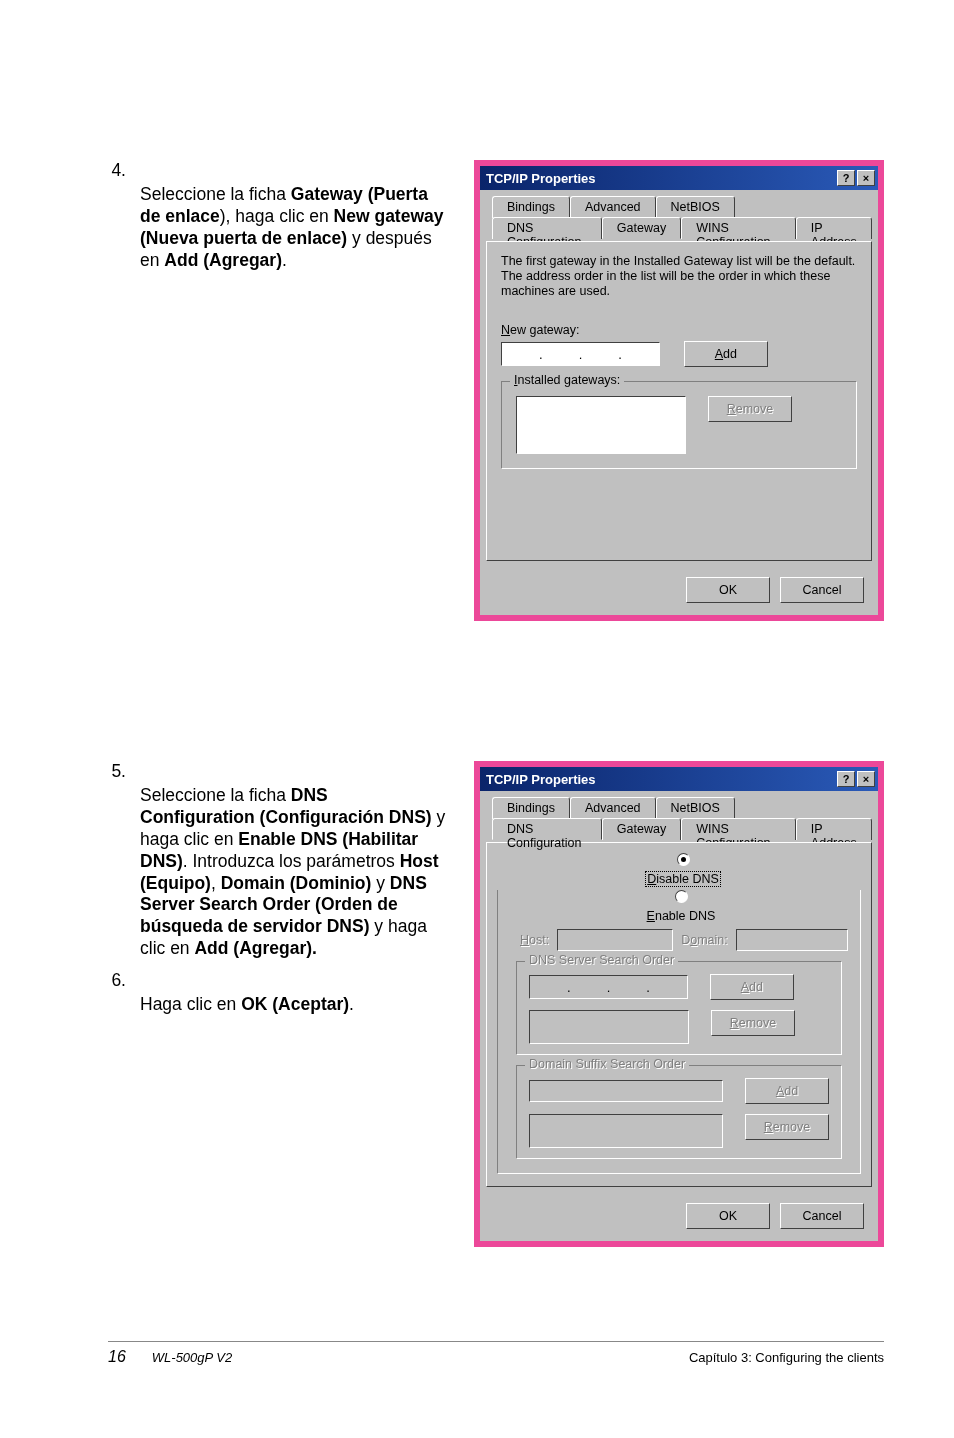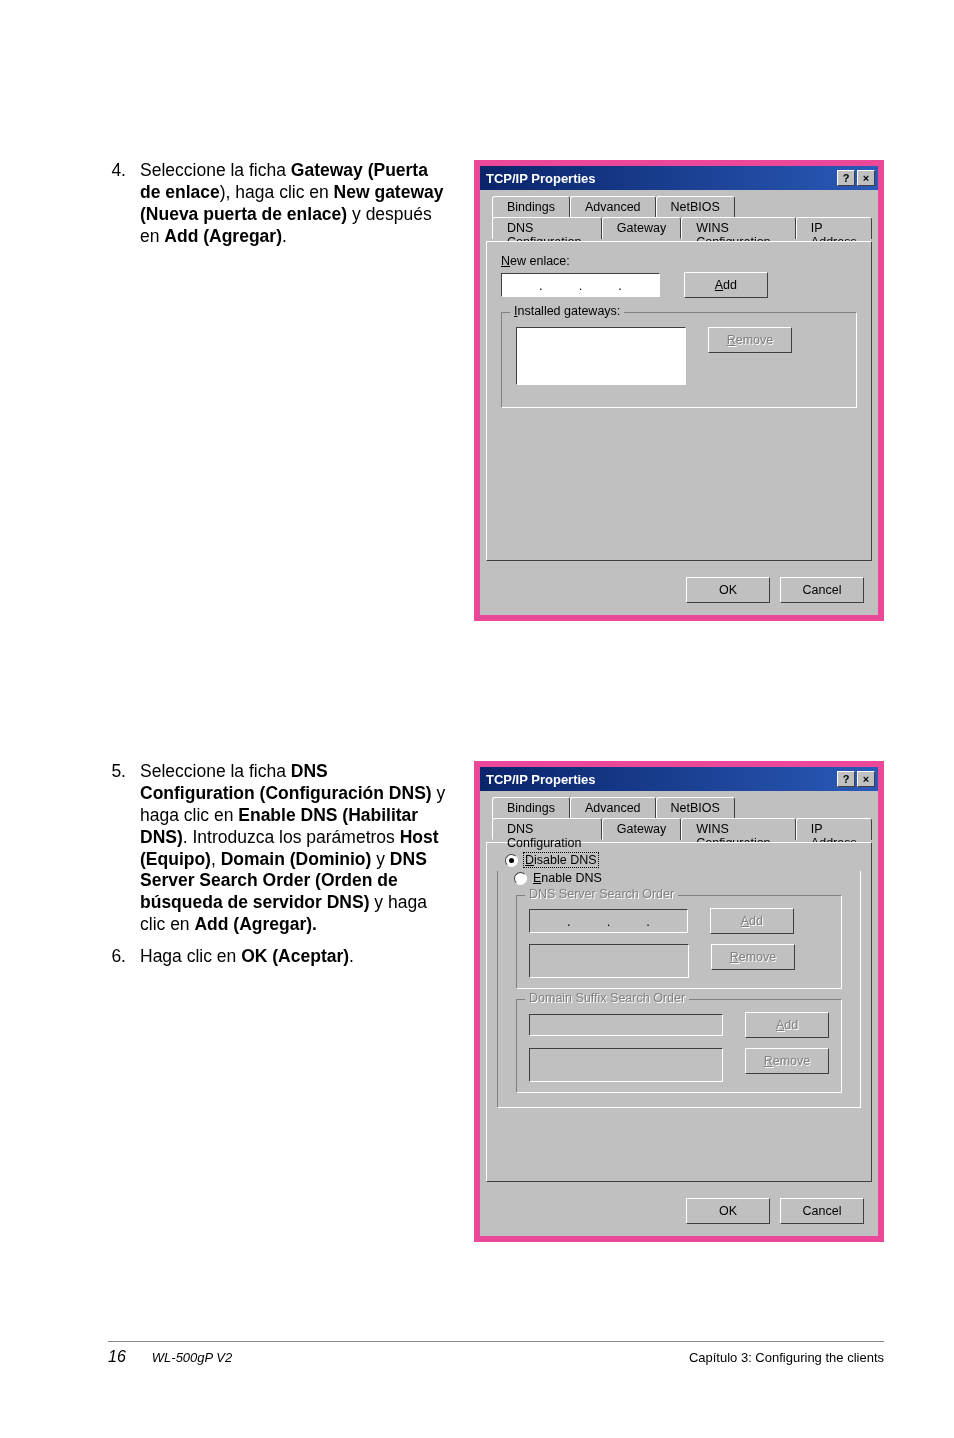--- a/index.html
+++ b/index.html
@@ -4,21 +4,21 @@
 <style>
   * { box-sizing: border-box; margin: 0; padding: 0; }
   html, body { width: 954px; height: 1438px; background: #ffffff; font-family: Arial, Helvetica, sans-serif; color: #000; }
   .page { position: relative; width: 954px; height: 1438px; padding: 160px 70px 0 108px; }
   .row { display: flex; align-items: flex-start; gap: 28px; }
   .row2 { margin-top: 140px; }
   .col-text { width: 338px; }
   .col-img  { width: 410px; }
   .step-block { display: flex; gap: 14px; font-size: 17.5px; line-height: 1.25; margin-bottom: 10px; }
   .step-num { width: 18px; text-align: right; }
-  .step-body { flex: 1; word-break: break-word; }
+  .step-body { flex: 1; word-break: break-word; margin-top: 24px; }
   .b { font-weight: bold; }
 
   
   .dialog { width: 410px; border: 6px solid #ec4899; background: #c0c0c0; font-family: Tahoma, Arial, sans-serif; }
   .titlebar { height: 24px; display: flex; align-items: center; justify-content: space-between; padding: 0 3px 0 6px; color: #fff; font-weight: bold; font-size: 13px; background: linear-gradient(to right, #0a246a, #2a5ab8); }
   .titlebar-btns { display: flex; gap: 2px; }
   .tb-btn { width: 18px; height: 16px; background: #c0c0c0; border-top: 1px solid #fff; border-left: 1px solid #fff; border-right: 1px solid #404040; border-bottom: 1px solid #404040; font-size: 11px; font-weight: bold; display: flex; align-items: center; justify-content: center; color: #000; }
   .dlg-body { padding: 6px 6px 6px 6px; }
 
   
@@ -35,29 +35,29 @@
   .u { text-decoration: underline; }
 
   .ip-row { display: flex; align-items: center; gap: 24px; margin-bottom: 14px; }
   .ip-box { display: flex; align-items: center; background: #fff; border-top: 1px solid #404040; border-left: 1px solid #404040; border-right: 1px solid #fff; border-bottom: 1px solid #fff; padding: 1px 2px; height: 24px; }
   .ip-oct { width: 34px; height: 20px; border: none; font-size: 13px; text-align: center; font-family: inherit; }
   .ip-dot { padding: 0 1px; font-size: 13px; }
 
   .btn95 { min-width: 84px; height: 26px; font-size: 12.5px; background: #c0c0c0; border-top: 1px solid #fff; border-left: 1px solid #fff; border-right: 1px solid #404040; border-bottom: 1px solid #404040; display: inline-flex; align-items: center; justify-content: center; padding: 0 10px; }
   .btn95.disabled { color: #808080; text-shadow: 1px 1px 0 #fff; }
 
-  .group { border-top: 1px solid #808080; border-left: 1px solid #808080; border-bottom: 1px solid #fff; border-right: 1px solid #fff; position: relative; padding: 14px 14px 22px 14px; }
+  .group { border-top: 1px solid #808080; border-left: 1px solid #808080; border-bottom: 1px solid #fff; border-right: 1px solid #fff; position: relative; padding: 14px 14px 14px 14px; }
   .group-title { position: absolute; top: -9px; left: 8px; background: #c0c0c0; padding: 0 4px; font-size: 12.5px; }
   .group-flex { display: flex; align-items: flex-start; gap: 22px; }
   .listbox { width: 170px; height: 58px; background: #fff; border-top: 1px solid #404040; border-left: 1px solid #404040; border-right: 1px solid #fff; border-bottom: 1px solid #fff; }
 
   .dlg-buttons { display: flex; gap: 10px; justify-content: flex-end; padding: 10px 14px 12px 0; }
 
   
-  .radio-row { display: flex; align-items: center; gap: 6px; font-size: 12.5px; margin: 2px 0 2px 8px; }
+  .radio-row { display: flex; align-items: center; gap: 6px; font-size: 12.5px; margin: 2px 0 2px 8px; flex-direction: column; }
   .radio { width: 13px; height: 13px; border-radius: 50%; background: #fff; border-top: 1px solid #404040; border-left: 1px solid #404040; border-right: 1px solid #fff; border-bottom: 1px solid #fff; display: inline-flex; align-items: center; justify-content: center; }
   .radio .dot { width: 5px; height: 5px; border-radius: 50%; background: #000; }
   .dnspage .tabpage { padding-top: 4px; }
   .dns-row { display: flex; align-items: center; gap: 8px; margin: 6px 0 6px 10px; font-size: 12.5px; }
   .dns-row .txt { width: 124px; height: 22px; background: #c0c0c0; border-top: 1px solid #404040; border-left: 1px solid #404040; border-right: 1px solid #fff; border-bottom: 1px solid #fff; }
   .dns-row .txt.domain { width: 120px; }
   .dns-row .lbl.dis { color: #808080; text-shadow: 1px 1px 0 #fff; }
   .section-frame { border-top: 1px solid #808080; border-left: 1px solid #808080; border-bottom: 1px solid #fff; border-right: 1px solid #fff; padding: 10px 12px 10px 12px; margin-top: 4px; }
   .dns-group { position: relative; margin: 10px 6px 4px 6px; border-top: 1px solid #808080; border-left: 1px solid #808080; border-bottom: 1px solid #fff; border-right: 1px solid #fff; padding: 12px 12px 10px 12px; }
   .dns-group-title { position: absolute; top: -9px; left: 8px; background: #c0c0c0; padding: 0 4px; font-size: 12.5px; color: #808080; text-shadow: 1px 1px 0 #fff; }
@@ -104,22 +104,23 @@
               <div class="tab">NetBIOS</div>
             </div>
             <div class="tabrow front">
               <div class="tab">DNS Configuration</div>
               <div class="tab sel">Gateway</div>
               <div class="tab">WINS Configuration</div>
               <div class="tab">IP Address</div>
             </div>
           </div>
           <div class="tabpage">
-
-            <div class="label"><span class="u">N</span><span>ew enlace:</span></div>
+            <div class="info">The first gateway in the Installed Gateway list will be the default. The address order in the list will be the order in which these machines are used.</div>
+
+            <div class="label"><span class="u">N</span><span>ew gateway:</span></div>
             <div class="ip-row">
               <div class="ip-box">
                 <input class="ip-oct" style="">
                   <span class="ip-dot">.</span>
                 <input class="ip-oct" style="">
                   <span class="ip-dot">.</span>
                 <input class="ip-oct" style="">
                   <span class="ip-dot">.</span>
                 <input class="ip-oct" style="">
               </div>
@@ -194,20 +195,26 @@
                   <span class="dot"></span>
                 </span>
               <span class="dashedfocus"><span class="u">D</span><span>isable DNS</span></span>
             </div>
             <div class="section-frame" style="border-top:none; padding-top:0;">
               <div class="radio-row" style="margin-left:4px;">
                 <span class="radio"></span>
                 <span><span class="u">E</span><span>nable DNS</span></span>
               </div>
 
+              <div class="dns-row">
+                <span class="lbl dis"><span class="u">H</span><span>ost:</span></span>
+                <div class="txt"></div>
+                <span class="lbl dis"><span>D</span><span class="u">o</span><span>main:</span></span>
+                <div class="txt domain"></div>
+              </div>
 
               <div class="dns-group">
                 <div class="dns-group-title">DNS Server Search Order</div>
                 <div style="display:flex; gap:22px; align-items:center; margin-bottom:10px;">
                   <div class="ip-box dis" style="background:#c0c0c0;">
                     <input class="ip-oct" style="">
                       <span class="ip-dot">.</span>
                     <input class="ip-oct" style="">
                       <span class="ip-dot">.</span>
                     <input class="ip-oct" style="">

